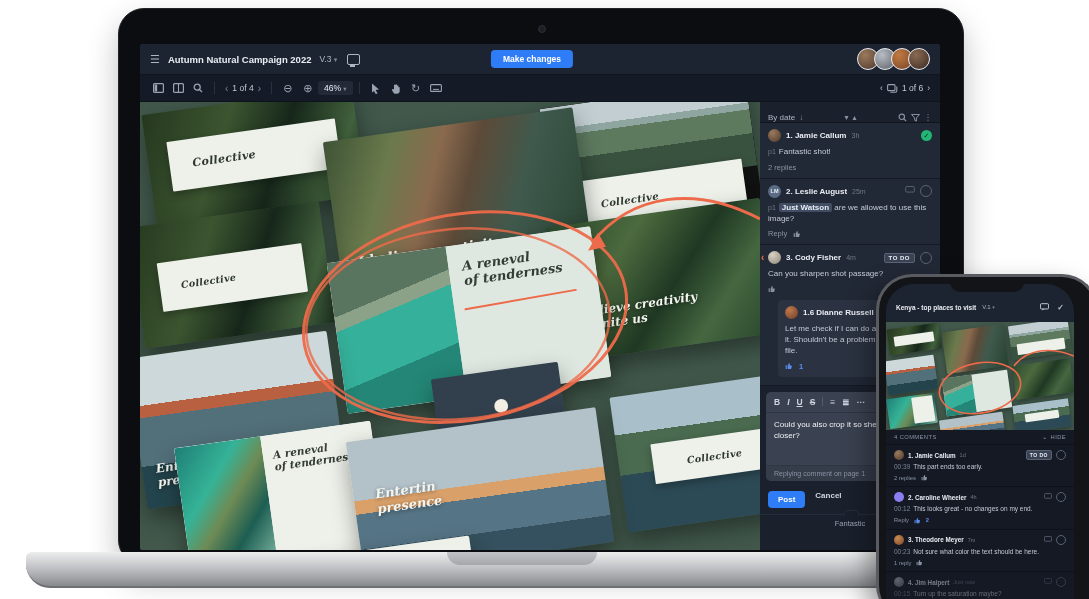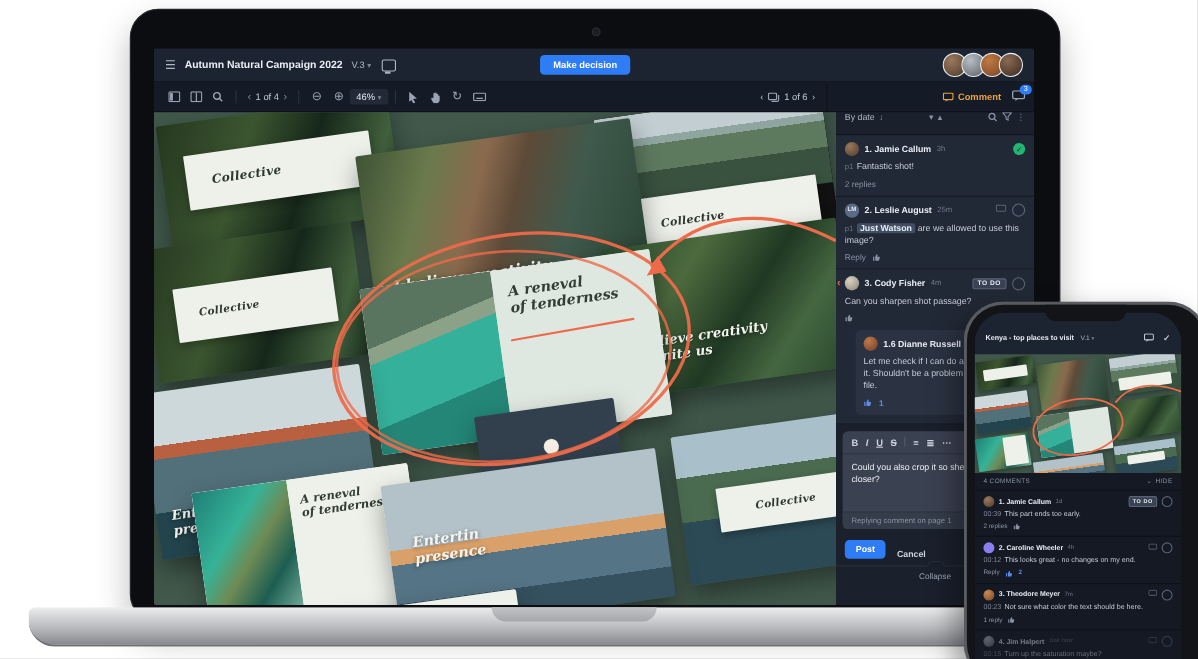--- a/index.html
+++ b/index.html
@@ -88,21 +88,21 @@
     background:radial-gradient(circle,#f4efe2 60%,rgba(244,239,226,.25));}
   .s-title-w{color:#f3f4ee;text-shadow:0 1px 4px rgba(0,0,0,.45)}
   .mint-panel{background:#dfe8e0;height:100%;position:relative;padding:14px 12px 0 14px;box-sizing:border-box}
   .strike{position:absolute;height:2px;background:#ed6a4a;transform:rotate(-2deg);border-radius:1px}
 
   .anno{position:absolute;inset:0;width:100%;height:100%;z-index:6;pointer-events:none}
 
   
   .sidebar{width:180px;flex:0 0 auto;background:#1a202c;display:flex;flex-direction:column;
     font-size:8px;color:#c3cad6;position:relative}
-  .sort-row{height:20px;display:flex;align-items:flex-start;padding:0 8px;gap:4px;
+  .sort-row{height:20px;display:flex;align-items:flex-end;padding:0 8px;gap:4px;
     border-bottom:1px solid #10141c;color:#aeb6c4;flex:0 0 auto}
   .sort-row .grow{flex:1}
   .sicon{cursor:pointer;color:#8a93a5;display:inline-flex;align-items:center}
   .crow{background:#222936;border-bottom:1px solid #141925;padding:6px 8px;position:relative}
   .chead{display:flex;align-items:center;gap:5px}
   .cav{width:13px;height:13px;border-radius:50%;flex:0 0 auto}
   .cav-jc{background:radial-gradient(circle at 35% 30%,#9a7a5d,#4e382a)}
   .cav-lm{background:#5b6b85;color:#e6ebf4;font-size:5.5px;font-weight:bold;
     display:flex;align-items:center;justify-content:center}
   .cav-cf{background:radial-gradient(circle at 35% 30%,#d9d2c4,#8d8578)}
@@ -126,21 +126,21 @@
   .orange-tip{position:absolute;left:1px;top:7px;color:#ed6a4a;font-size:10px;font-weight:bold}
 
   .composer{margin:6px;background:#3a4150;border-radius:5px;overflow:hidden}
   .fmt-row{display:flex;align-items:center;gap:7px;padding:5px 8px;border-bottom:1px solid #2e3543;
     color:#cfd5e0;font-size:8.5px}
   .fmt{cursor:pointer;font-weight:bold}
   .fmt.i{font-style:italic}.fmt.u{text-decoration:underline}.fmt.s{text-decoration:line-through}
   .fmt-sep{width:1px;height:9px;background:#525a6b}
   .composer-text{padding:6px 8px 16px;color:#eef1f6;font-size:8px;line-height:1.4;min-height:30px;cursor:text}
   .composer-ctx{padding:4px 8px;border-top:1px solid #2e3543;color:#8a93a5;font-size:7px;background:#353c4a}
-  .btn-row{display:flex;align-items:flex-end;gap:10px;padding:4px 8px 6px}
+  .btn-row{display:flex;align-items:flex-start;gap:10px;padding:4px 8px 6px}
   .post-btn{background:#2e7cf6;color:#fff;font-weight:bold;font-size:8px;padding:4px 10px;
     border-radius:4px;cursor:pointer}
   .cancel-btn{color:#cfd5e0;font-weight:bold;font-size:8px;cursor:pointer}
   .collapse-bar{border-top:1px solid #262d3a;text-align:center;color:#9aa3b3;font-size:7.5px;
     padding:4px 0 5px;cursor:pointer;position:relative}
   .collapse-notch{position:absolute;top:-5px;left:50%;margin-left:-7px;width:14px;height:5px;
     background:#1a202c;border:1px solid #262d3a;border-bottom:none;border-radius:5px 5px 0 0}
 
   
   .phone{position:absolute;left:876px;top:274px;width:202px;height:335px;z-index:10;
@@ -189,21 +189,21 @@
 <div class="screen">
 
   <div class="app-header">
     <span class="menu-ic">☰</span>
     <span class="doc-title">Autumn Natural Campaign 2022</span>
     <span class="ver">
       <span>V.3</span>
       <span class="car">▾</span>
     </span>
     <span class="mon-ic"></span>
-    <span class="decision-btn">Make decision</span>
+    <span class="decision-btn">Make changes</span>
     <span class="avatars">
       <span class="av av1"></span>
       <span class="av av2"></span>
       <span class="av av3"></span>
       <span class="av av4"></span>
     </span>
   </div>
 
   <div class="app-toolbar">
     <span class="tbi">
@@ -257,36 +257,20 @@
     </span>
     <span class="toolbar-spacer"></span>
     <span class="slide-pager">
       <span class="chev">‹</span>
       <svg width="11" height="9" viewBox="0 0 11 9">
           <rect x="0.6" y="0.6" width="7.4" height="6" rx="1" fill="none" stroke="#9aa3b3" stroke-width="1.1"></rect>
           <path d="M9.8 2.4v4.4a1.4 1.4 0 01-1.4 1.4H3.4" fill="none" stroke="#9aa3b3" stroke-width="1.1"></path>
         </svg>
       <span>1 of 6</span>
       <span class="chev">›</span>
-    </span>
-    <span class="tb-right">
-      <span class="comment-btn">
-        <svg width="10" height="9" viewBox="0 0 10 9">
-            <rect x="0.6" y="0.6" width="8.8" height="6" rx="1" fill="none" stroke="#e9a13b" stroke-width="1.2"></rect>
-            <path d="M3 6.6L2.6 8.6 5 6.6z" fill="#e9a13b"></path>
-          </svg>
-        <span>Comment</span>
-      </span>
-      <span class="chat-ic">
-        <svg width="12" height="10" viewBox="0 0 12 10">
-            <rect x="0.6" y="0.6" width="10.8" height="7" rx="1.4" fill="none" stroke="currentColor" stroke-width="1.2"></rect>
-            <path d="M3.4 7.6L3 9.8 6 7.6z" fill="currentColor"></path>
-          </svg>
-        <span class="chat-badge">3</span>
-      </span>
     </span>
   </div>
 
   <div class="app-main">
 
     <div class="canvas">
 
       <div class="slide ph-leaves" style="left:8px;top:-2px;width:212px;height:110px">
         <div class="card" style="position:absolute;left:10%;top:27%;width:80%;height:46%">
           <span class="t serif" style="font-size:11px">Collective</span>
@@ -494,21 +478,21 @@
         </div>
         <div class="composer-text">Could you also crop it so she's a bit closer?</div>
         <div class="composer-ctx">Replying comment on page 1</div>
       </div>
       <div class="btn-row">
         <span class="post-btn">Post</span>
         <span class="cancel-btn">Cancel</span>
       </div>
       <div class="collapse-bar">
         <span class="collapse-notch"></span>
-        <span>Collapse</span>
+        <span>Fantastic</span>
       </div>
     </div>
   </div>
 </div>
 
 <div class="phone">
   <div class="phone-notch"></div>
   <div class="phone-screen">
 
     <div class="p-header">

